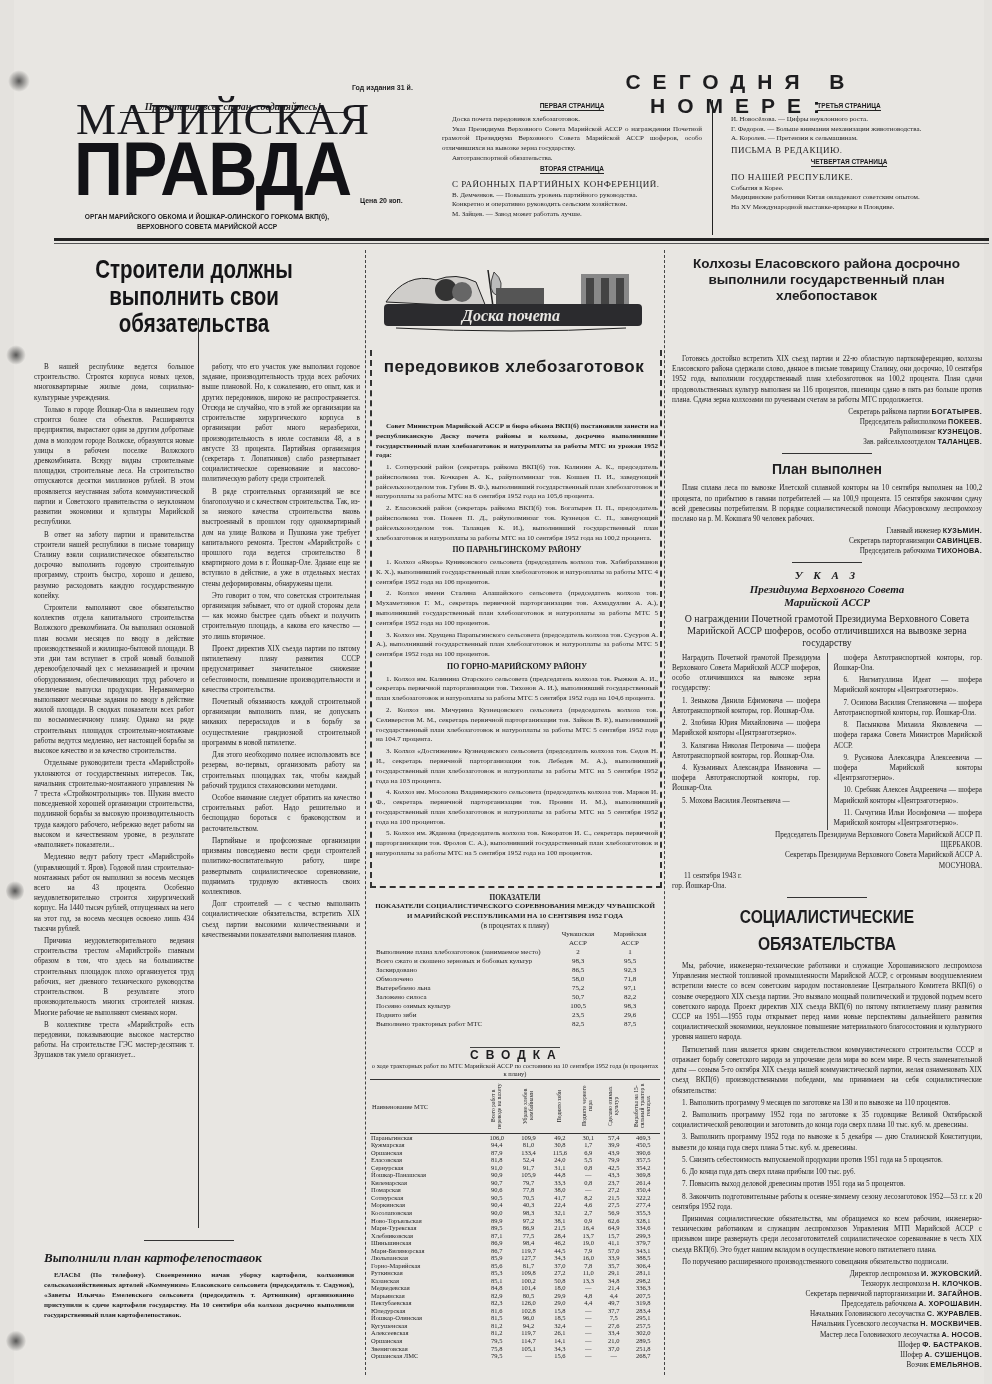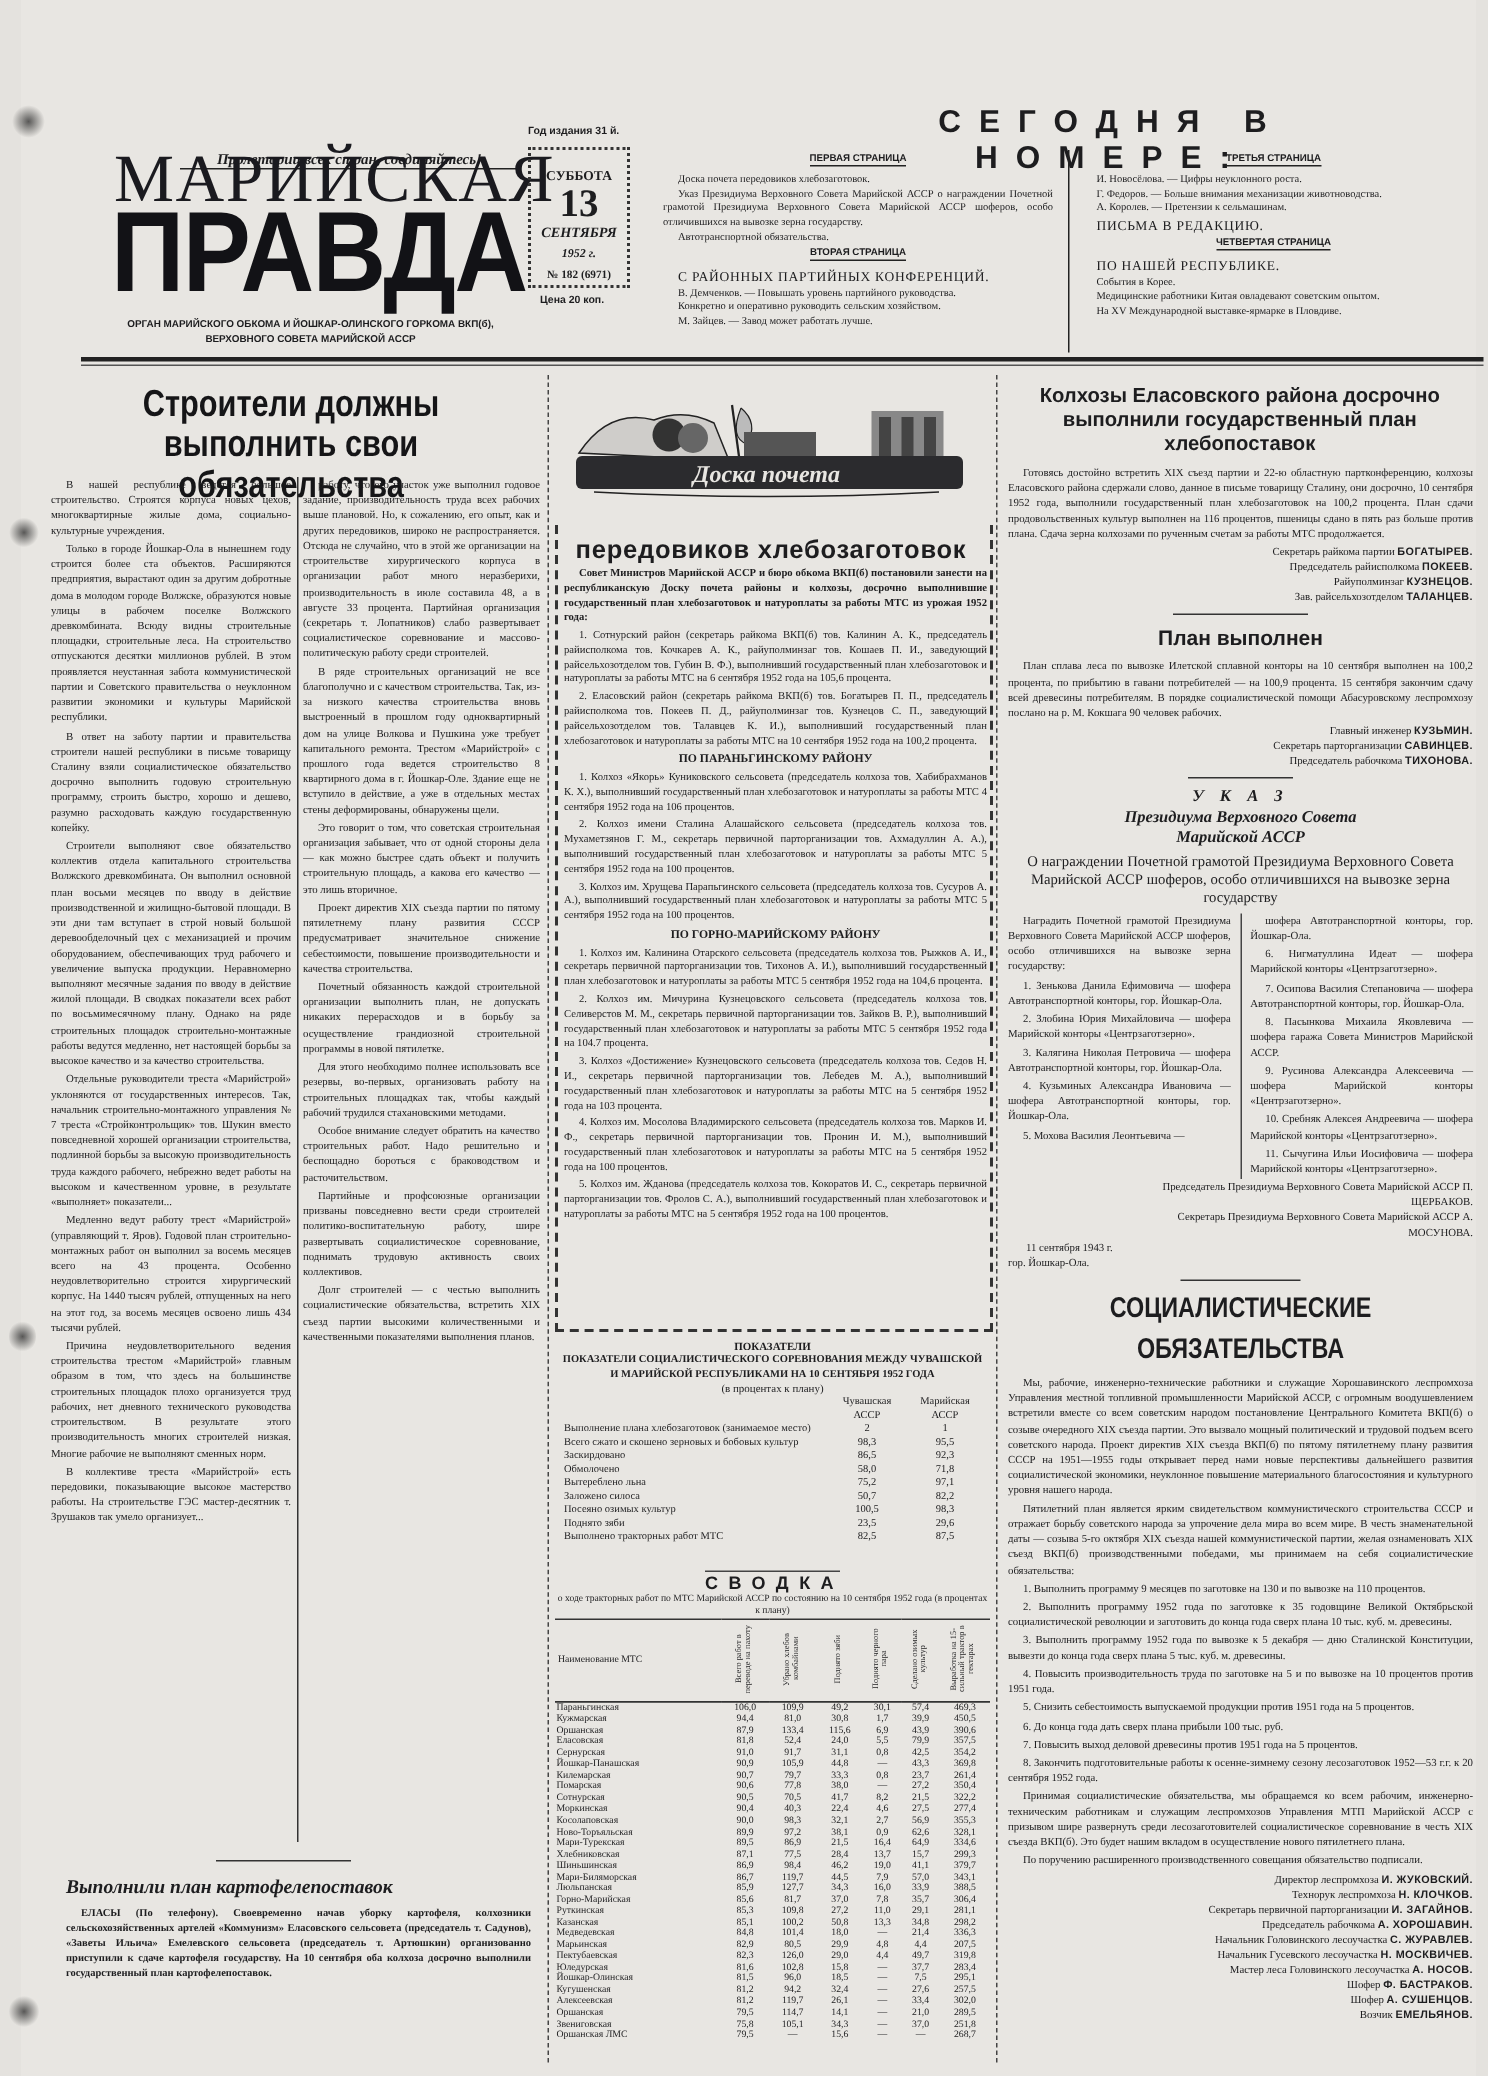--- a/index.html
+++ b/index.html
@@ -27,21 +27,21 @@
   .toc .ph span { border-bottom: 1px solid #222; padding-bottom: 1px; }
   .toc .item { text-indent: 10px; text-align: justify; }
   .toc .big { font-size: 9px; letter-spacing: 0.5px; }
   .toc-left { left: 428px; top: 100px; width: 260px; }
   .toc-right { left: 698px; top: 100px; width: 265px; border-left: 1.5px solid #222; padding-left: 8px; height: 135px; }
 
   .rule-thick { position: absolute; left: 40px; top: 238px; width: 935px; height: 3px; background: #222; }
   .rule-thin { position: absolute; left: 40px; top: 243px; width: 935px; height: 1px; background: #555; }
 
   
-  .col { position: absolute; font-size: 7.2px; line-height: 1.42; text-align: justify; font-family: "Liberation Serif", serif; }
+  .col { position: absolute; font-size: 7.2px; line-height: 1.42; text-align: justify; font-family: "Liberation Serif", serif; margin-top: 44px; }
   .col p { text-indent: 10px; margin-bottom: 2px; }
   .vline { position: absolute; width: 1px; background: #333; }
 
   .h-left { position: absolute; left: 30px; top: 256px; width: 300px; font-family: "Liberation Sans", sans-serif; font-weight: 900; font-size: 25px; line-height: 1.08; text-align: center; transform: scaleX(0.82); transform-origin: center; color: #151517; }
 
   .board-banner { position: absolute; left: 362px; top: 262px; width: 270px; height: 70px; }
   .board-sub { position: absolute; left: 360px; top: 357px; width: 280px; text-align: center; font-family: Liberation Sans, sans-serif; font-weight: bold; font-size: 17px; letter-spacing: 0.5px; }
   .board-frame { position: absolute; left: 356px; top: 350px; width: 292px; height: 538px; border-left: 2px dashed #333; border-right: 2px dashed #333; border-bottom: 2px dashed #333; }
   .sect { text-align: center; font-family: "Liberation Serif", serif; font-weight: bold; font-size: 7.8px; margin: 2px 0; text-indent: 0 !important; }
 
@@ -84,27 +84,20 @@
   <div class="stain" style="left:-8px;top:1330px;width:20px;height:22px;"></div>
 
   <div class="motto">Пролетарии всех стран, соединяйтесь!</div>
   <div class="title1">МАРИЙСКАЯ</div>
   <div class="title2">ПРАВДА</div>
   <div class="organ">
     <div>ОРГАН МАРИЙСКОГО ОБКОМА И ЙОШКАР-ОЛИНСКОГО ГОРКОМА ВКП(б),</div>
     <div>ВЕРХОВНОГО СОВЕТА МАРИЙСКОЙ АССР</div>
   </div>
   <div class="year">Год издания 31 й.</div>
-  <div class="datebox">
-    <div class="dow">СУББОТА</div>
-    <div class="day">13</div>
-    <div class="month">СЕНТЯБРЯ</div>
-    <div class="yr">1952 г.</div>
-    <div class="num">№ 182 (6971)</div>
-  </div>
   <div class="price">Цена 20 коп.</div>
 
   <div class="today-h">СЕГОДНЯ В НОМЕРЕ:</div>
   <div class="toc toc-left">
     <div class="ph"><span>ПЕРВАЯ СТРАНИЦА</span></div>
     <div class="item">Доска почета передовиков хлебозаготовок.</div>
     <div class="item">Указ Президиума Верховного Совета Марийской АССР о награждении Почетной грамотой Президиума Верховного Совета Марийской АССР шоферов, особо отличившихся на вывозке зерна государству.</div>
     <div class="item">Автотранспортной обязательства.</div>
     <div class="ph"><span>ВТОРАЯ СТРАНИЦА</span></div>
     <div class="item big">С РАЙОННЫХ ПАРТИЙНЫХ КОНФЕРЕНЦИЙ.</div>
@@ -591,21 +584,20 @@
     <div style="padding-left:12px;">11 сентября 1943 г.</div>
     <div>гор. Йошкар-Ола.</div>
 
     <div class="short-rule" style="width:80px;"></div>
     <div class="soc-h">СОЦИАЛИСТИЧЕСКИЕ ОБЯЗАТЕЛЬСТВА</div>
     <p>Мы, рабочие, инженерно-технические работники и служащие Хорошавинского леспромхоза Управления местной топливной промышленности Марийской АССР, с огромным воодушевлением встретили вместе со всем советским народом постановление Центрального Комитета ВКП(б) о созыве очередного XIX съезда партии. Это вызвало мощный политический и трудовой подъем всего советского народа. Проект директив XIX съезда ВКП(б) по пятому пятилетнему плану развития СССР на 1951—1955 годы открывает перед нами новые перспективы дальнейшего развития социалистической экономики, неуклонное повышение материального благосостояния и культурного уровня нашего народа.</p>
     <p>Пятилетний план является ярким свидетельством коммунистического строительства СССР и отражает борьбу советского народа за упрочение дела мира во всем мире. В честь знаменательной даты — созыва 5-го октября XIX съезда нашей коммунистической партии, желая ознаменовать XIX съезд ВКП(б) производственными победами, мы принимаем на себя социалистические обязательства:</p>
     <p>1. Выполнить программу 9 месяцев по заготовке на 130 и по вывозке на 110 процентов.</p>
     <p>2. Выполнить программу 1952 года по заготовке к 35 годовщине Великой Октябрьской социалистической революции и заготовить до конца года сверх плана 10 тыс. куб. м. древесины.</p>
     <p>3. Выполнить программу 1952 года по вывозке к 5 декабря — дню Сталинской Конституции, вывезти до конца года сверх плана 5 тыс. куб. м. древесины.</p>
-    <p>4. Повысить производительность труда по заготовке на 5 и по вывозке на 10 процентов против 1951 года.</p>
     <p>5. Снизить себестоимость выпускаемой продукции против 1951 года на 5 процентов.</p>
     <p>6. До конца года дать сверх плана прибыли 100 тыс. руб.</p>
     <p>7. Повысить выход деловой древесины против 1951 года на 5 процентов.</p>
     <p>8. Закончить подготовительные работы к осенне-зимнему сезону лесозаготовок 1952—53 г.г. к 20 сентября 1952 года.</p>
     <p>Принимая социалистические обязательства, мы обращаемся ко всем рабочим, инженерно-техническим работникам и служащим леспромхозов Управления МТП Марийской АССР с призывом шире развернуть среди лесозаготовителей социалистическое соревнование в честь XIX съезда ВКП(б). Это будет нашим вкладом в осуществление нового пятилетнего плана.</p>
     <p>По поручению расширенного производственного совещания обязательство подписали.</p>
     <div id="obl-sigs">
         <div class="sig"><span>Директор леспромхоза</span> <b>И. ЖУКОВСКИЙ.</b></div>
         <div class="sig"><span>Технорук леспромхоза</span> <b>Н. КЛОЧКОВ.</b></div>
         <div class="sig"><span>Секретарь первичной парторганизации</span> <b>И. ЗАГАЙНОВ.</b></div>

